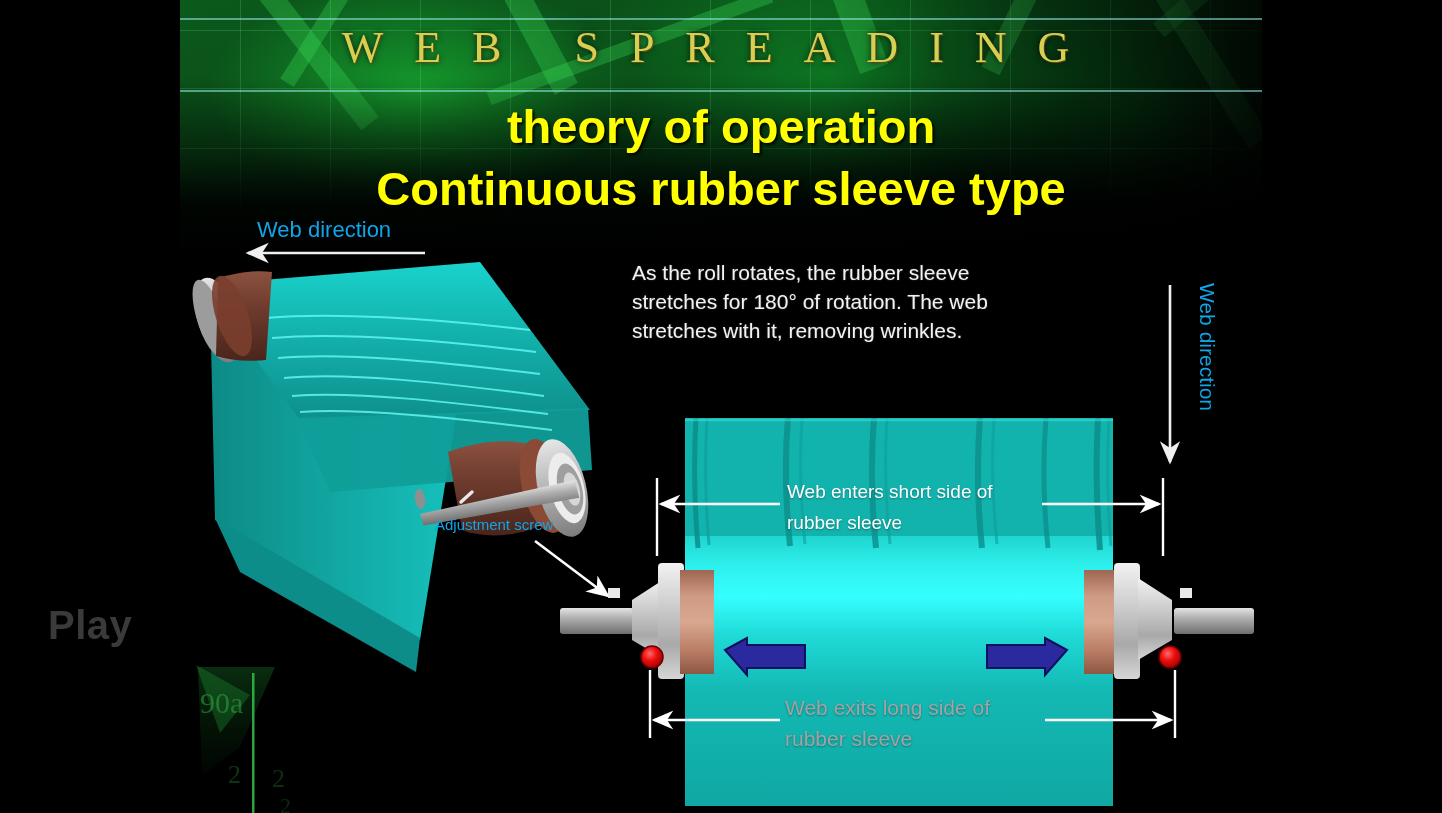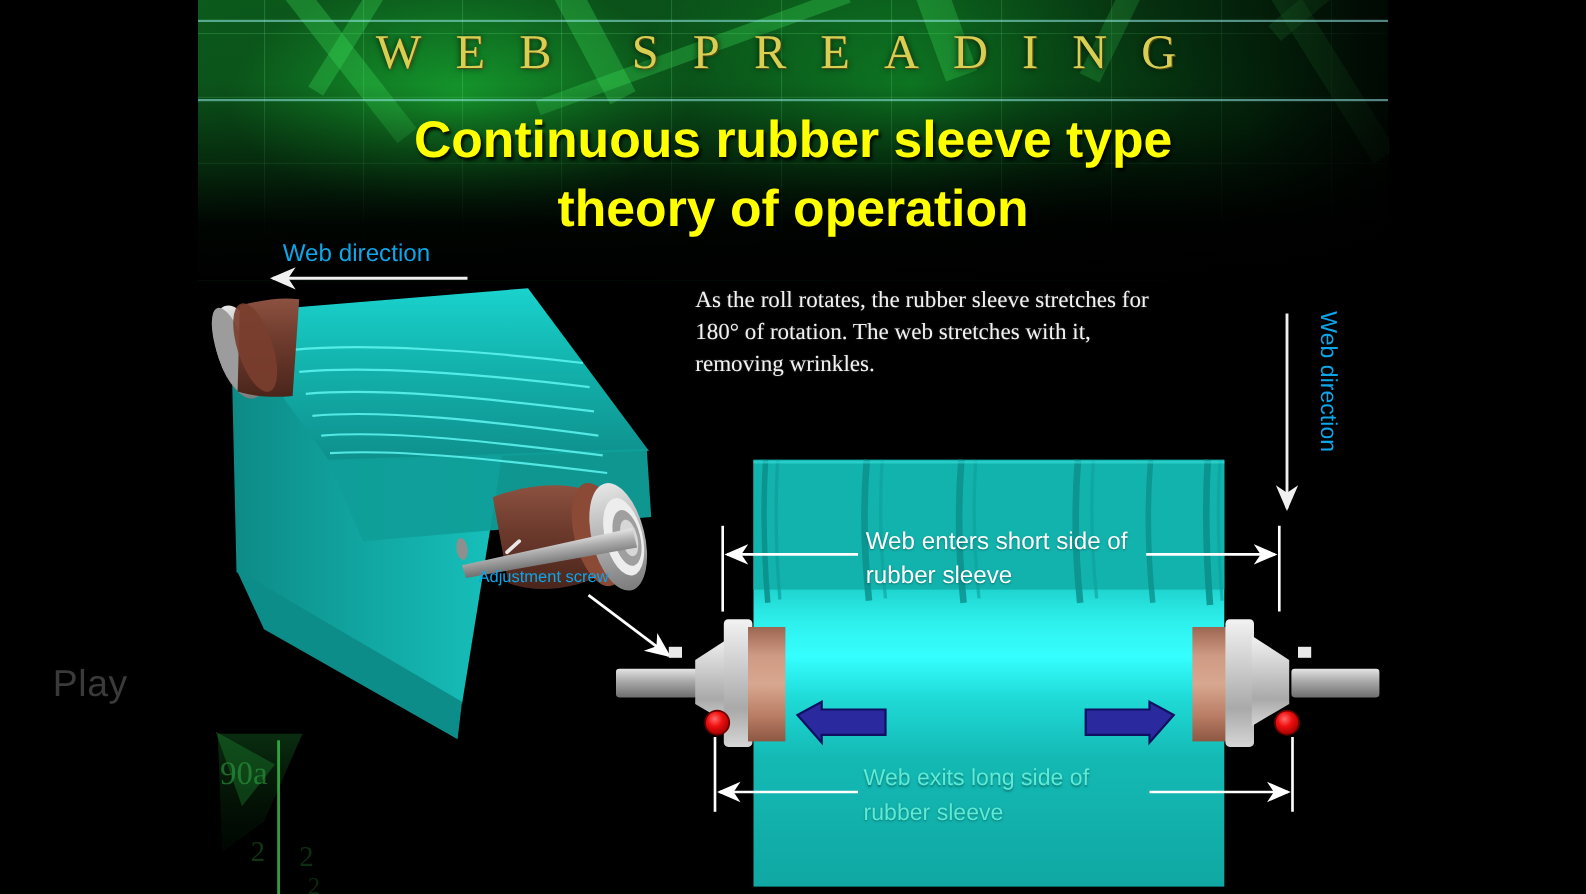--- a/index.html
+++ b/index.html
@@ -57,39 +57,38 @@
     position:absolute;left:0;top:96px;width:1082px;text-align:center;
     color:#ffff00;font-size:47px;font-weight:bold;line-height:62px;
     text-shadow:2px 2px 3px rgba(0,0,0,.9);
   }
 
   
   .para{
     position:absolute;left:452px;top:258px;width:420px;
     color:#f2f2f2;font-size:21px;line-height:29px;font-weight:normal;
     text-shadow:0 0 2px rgba(255,255,255,.25);
-    font-family:Liberation Serif, serif;
   }
 
   
   .lbl{position:absolute;color:#0ea5e9;font-size:21px;line-height:28px;white-space:pre-line;}
 
   .lbl-webdir-left{left:77px;top:216px;font-size:22px;}
   .lbl-adjust{left:255px;top:511px;font-size:15px;}
-  .lbl-enters{left:607px;top:476px;font-size:22px;line-height:31px;color:#ffffff;text-shadow:0 1px 2px rgba(0,80,80,.6);}
-  .lbl-exits{left:605px;top:692px;font-size:21px;line-height:31px;color:#5eead4;text-shadow:0 1px 2px rgba(0,80,80,.6);}
+  .lbl-enters{left:607px;top:476px;font-size:19px;line-height:31px;color:#ffffff;text-shadow:0 1px 2px rgba(0,80,80,.6);}
+  .lbl-exits{left:605px;top:692px;font-size:21px;line-height:31px;color:#a3a3a3;text-shadow:0 1px 2px rgba(0,80,80,.6);}
   .lbl-webdir-right{
     left:1013px;top:283px;font-size:21px;
     writing-mode:vertical-rl;transform:rotate(0deg);letter-spacing:0px;
   }
 
   
   .play{
     position:absolute;left:48px;top:603px;color:#3a3a3a;
-    font-size:34px;letter-spacing:.5px;
+    font-size:40px;letter-spacing:.5px;font-weight:bold;
   }
 
   svg{display:block;}
   .svg-layer{position:absolute;left:0;top:0;width:1082px;height:813px;pointer-events:none;}
   .bl-artifact{position:absolute;left:0;top:655px;width:175px;height:158px;opacity:.85;}
 </style>
 </head>
 <body>
 
 <div id="stage">
@@ -129,22 +128,22 @@
         <div class="banner-fade-r"></div>
         <div class="banner-fade"></div>
 
         <div class="rule" style="top:18px;"></div>
         <div class="rule" style="top:90px;"></div>
 
         <div class="banner-title">WEB SPREADING</div>
       </div>
 
       <div class="heading">
+        <div>theory of operation</div>
         <div>Continuous rubber sleeve type</div>
-        <div>theory of operation</div>
       </div>
 
       <div class="para">As the roll rotates, the rubber sleeve stretches for 180° of rotation. The web stretches with it, removing wrinkles.</div>
 
       <svg class="bl-artifact" viewBox="0 0 175 158">
         <defs>
           <linearGradient id="artg" x1="0" y1="0" x2="0" y2="1">
             <stop offset="0%" stop-color="#1f8f33" stop-opacity=".75"></stop>
             <stop offset="100%" stop-color="#0a3a12" stop-opacity=".25"></stop>
           </linearGradient>

